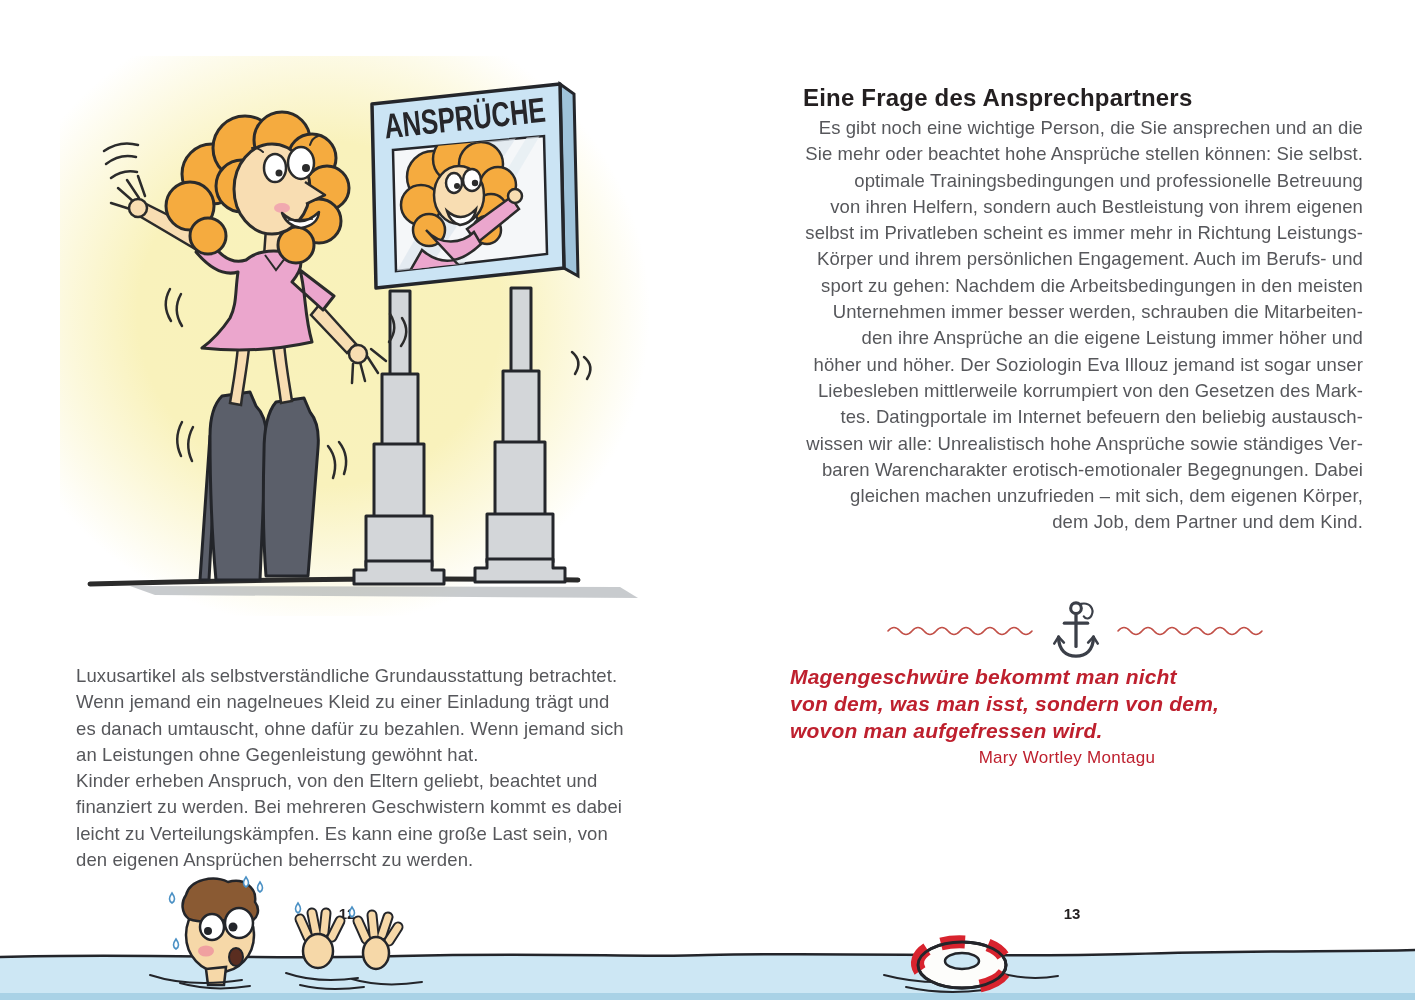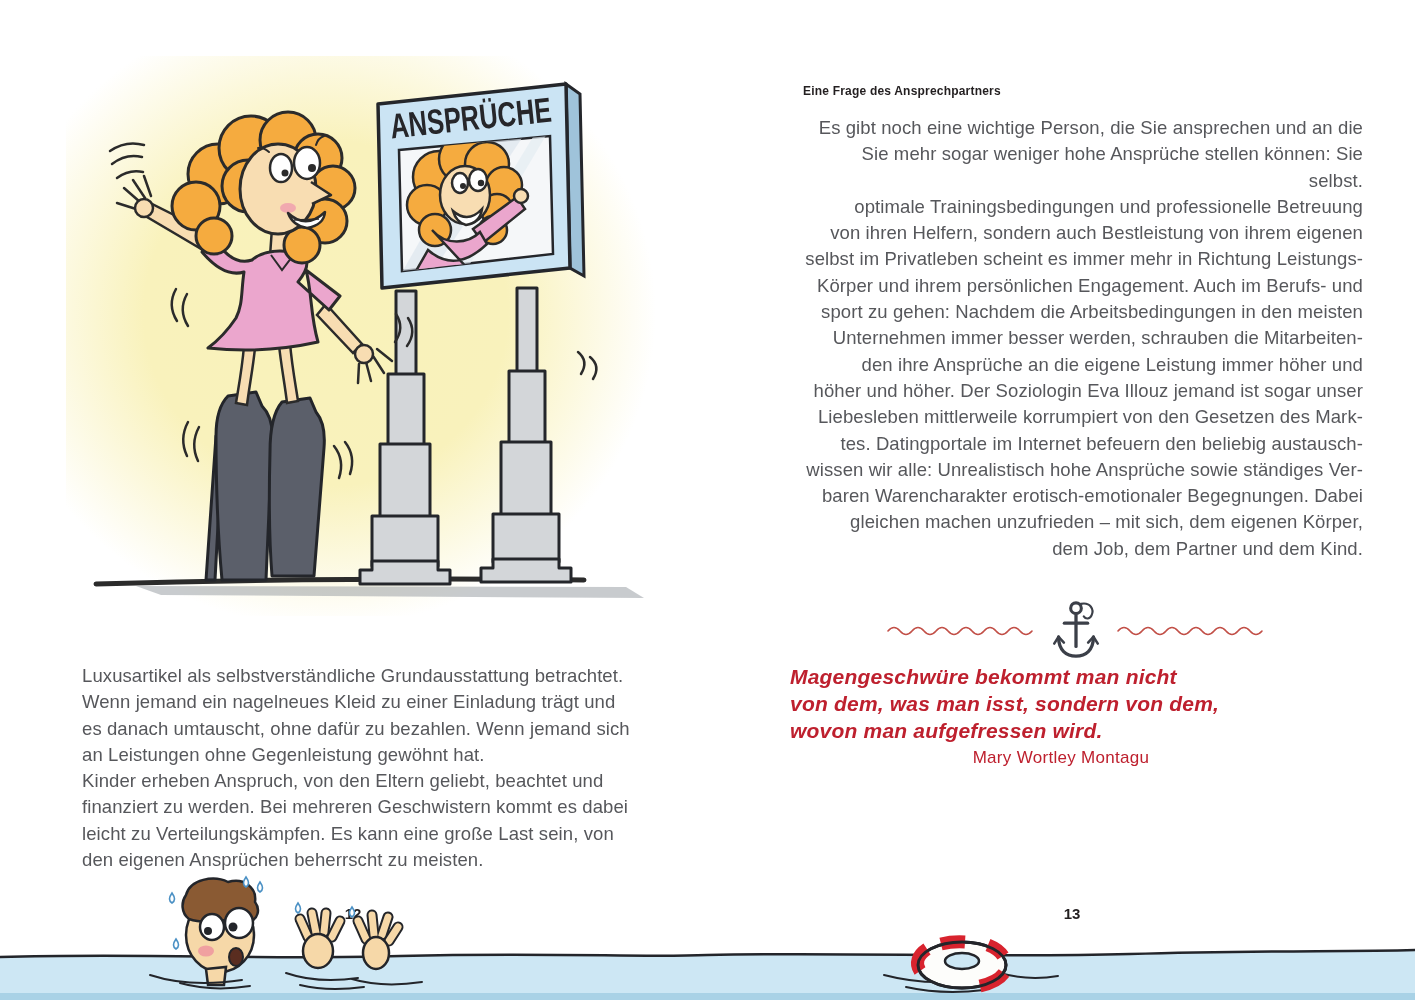--- a/index.html
+++ b/index.html
@@ -1,32 +1,32 @@
 <!DOCTYPE html>
 <html><head>
 <meta charset="utf-8">
 <style>
   html,body{margin:0;padding:0;}
   body{width:1415px;height:1000px;position:relative;background:#ffffff;overflow:hidden;
        font-family:"Liberation Sans", sans-serif;}
   .spread{position:absolute;inset:0;}
   .abs{position:absolute;}
   .body-text{font-size:18.5px;line-height:26.3px;color:#56575b;letter-spacing:0.1px;}
-  .heading{font-size:12px;font-weight:bold;color:#231f20;letter-spacing:0.2px;}
+  .heading{font-size:24px;font-weight:bold;color:#231f20;letter-spacing:0.2px;}
   .page-num{font-size:15px;font-weight:bold;color:#231f20;text-align:center;}
   .quote{font-size:21px;font-weight:bold;font-style:italic;color:#be202e;line-height:27px;letter-spacing:0.2px;}
   .attribution{font-size:17px;color:#be202e;text-align:center;letter-spacing:0.3px;}
   .divider{display:flex;align-items:center;justify-content:center;gap:14px;}
 </style>
 </head>
 <body>
 
 <div class="spread">
 
-  <div class="abs" style="left:14px;top:0;width:707px;height:1000px;">
+  <div class="abs" style="left:8px;top:0;width:707px;height:1000px;">
 
     <svg class="abs" style="left:52px;top:56px;" width="590" height="590" viewBox="0 0 590 590">
       <defs>
         <radialGradient id="glow" cx="44%" cy="46%" r="56%">
           <stop offset="0%" stop-color="#f9f2ba"></stop>
           <stop offset="55%" stop-color="#f9f2bc"></stop>
           <stop offset="100%" stop-color="#f9f2bc" stop-opacity="0"></stop>
         </radialGradient>
         <clipPath id="mirrorClip">
           <polygon points="333,94 484,80 487,198 336,215"></polygon>
@@ -168,33 +168,33 @@
     </svg>
 
     <div class="abs body-text" style="left:68px;top:663px;width:548px;">
         <div>Luxusartikel als selbstverständliche Grundausstattung betrachtet.</div>
         <div>Wenn jemand ein nagelneues Kleid zu einer Einladung trägt und</div>
         <div>es danach umtauscht, ohne dafür zu bezahlen. Wenn jemand sich</div>
         <div>an Leistungen ohne Gegenleistung gewöhnt hat.</div>
         <div>Kinder erheben Anspruch, von den Eltern geliebt, beachtet und</div>
         <div>finanziert zu werden. Bei mehreren Geschwistern kommt es dabei</div>
         <div>leicht zu Verteilungskämpfen. Es kann eine große Last sein, von</div>
-        <div>den eigenen Ansprüchen beherrscht zu meisten.</div>
+        <div>den eigenen Ansprüchen beherrscht zu werden.</div>
       </div>
 
     <div class="abs page-num" style="left:299px;top:905px;width:80px;">12</div>
   </div>
 
   <div class="abs" style="left:707px;top:0;width:708px;height:1000px;">
 
     <div class="abs heading" style="left:96px;top:84px;width:560px;">Eine Frage des Ansprechpartners</div>
 
     <div class="abs body-text" style="left:96px;top:115px;width:560px;text-align:right;">
         <div>Es gibt noch eine wichtige Person, die Sie ansprechen und an die</div>
-        <div>Sie mehr sogar weniger hohe Ansprüche stellen können: Sie selbst.</div>
+        <div>Sie mehr oder beachtet hohe Ansprüche stellen können: Sie selbst.</div>
         <div>optimale Trainingsbedingungen und professionelle Betreuung</div>
         <div>von ihren Helfern, sondern auch Bestleistung von ihrem eigenen</div>
         <div>selbst im Privatleben scheint es immer mehr in Richtung Leistungs-</div>
         <div>Körper und ihrem persönlichen Engagement. Auch im Berufs- und</div>
         <div>sport zu gehen: Nachdem die Arbeitsbedingungen in den meisten</div>
         <div>Unternehmen immer besser werden, schrauben die Mitarbeiten-</div>
         <div>den ihre Ansprüche an die eigene Leistung immer höher und</div>
         <div>höher und höher. Der Soziologin Eva Illouz jemand ist sogar unser</div>
         <div>Liebesleben mittlerweile korrumpiert von den Gesetzen des Mark-</div>
         <div>tes. Datingportale im Internet befeuern den beliebig austausch-</div>
@@ -222,21 +222,21 @@
       <svg width="150" height="14" viewBox="0 0 150 14">
         <path d="M2,8 q6,-7 12,0 t12,0 t12,0 t12,0 t12,0 t12,0 t12,0 t12,0 t12,0 t12,0 t12,0 t12,0" stroke="#c25048" stroke-width="1.6" fill="none" stroke-linecap="round"></path>
       </svg>
     </div>
 
     <div class="abs quote" style="left:83px;top:663px;width:572px;">
         <div>Magengeschwüre bekommt man nicht</div>
         <div>von dem, was man isst, sondern von dem,</div>
         <div>wovon man aufgefressen wird.</div>
       </div>
-    <div class="abs attribution" style="left:68px;top:748px;width:572px;">Mary Wortley Montagu</div>
+    <div class="abs attribution" style="left:74px;top:748px;width:572px;">Mary Wortley Montagu</div>
 
     <div class="abs page-num" style="left:325px;top:905px;width:80px;">13</div>
   </div>
 
   <svg class="abs" style="left:0;top:875px;" width="1415" height="125" viewBox="0 0 1415 125">
 
     <path d="M0,82 C150,78 260,85 400,81 C560,77 640,83 707,80 C850,77 980,83 1130,79 C1260,75 1340,77 1415,75 L1415,125 L0,125 Z" fill="#cde7f4"></path>
     <path d="M0,82 C150,78 260,85 400,81 C560,77 640,83 707,80 C850,77 980,83 1130,79 C1260,75 1340,77 1415,75" stroke="#23252a" stroke-width="2.5" fill="none"></path>
     <rect x="0" y="118" width="1415" height="7" fill="#a9d2e6"></rect>
 

